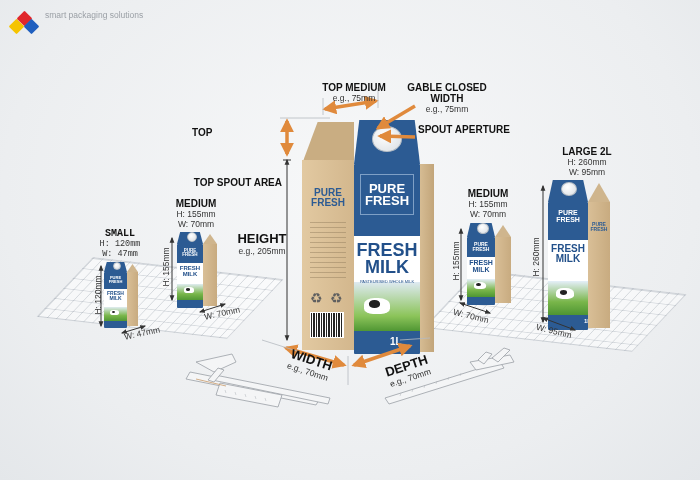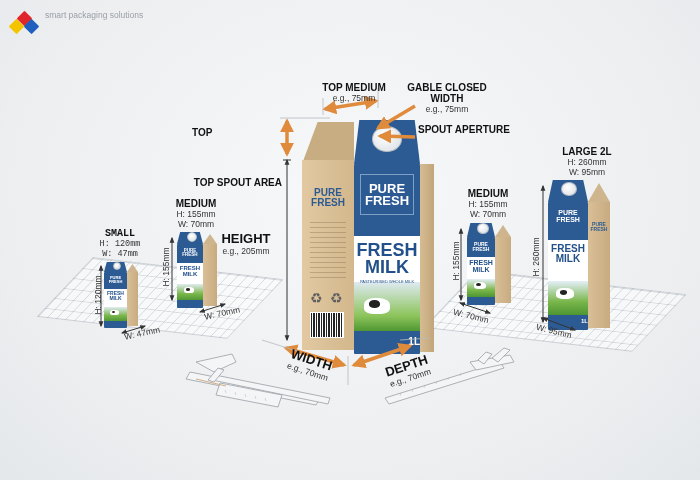--- a/index.html
+++ b/index.html
@@ -49,21 +49,21 @@
     border-radius: 1px;
   }
   .c-side {
     position: absolute; background: linear-gradient(90deg, #d9bf97, #c8ab80);
   }
   .c-gable-f { position: absolute; background: #2c5b93; clip-path: polygon(0 100%, 12% 0, 88% 0, 100% 100%); }
   .c-gable-s { position: absolute; background: #cfb58d; clip-path: polygon(0 100%, 50% 0, 100% 100%); }
   .c-cap { position: absolute; background: radial-gradient(circle at 40% 35%, #ffffff, #d8dde2); border-radius: 50%; border: 1px solid #b8bfc6; }
   .c-brand { position: absolute; color: #fff; font-weight: 700; text-align: center; line-height: 0.95; }
   .c-title { position: absolute; color: #22508a; font-weight: 700; text-align: center; line-height: 0.95; }
-  .c-vol { position: absolute; color: #fff; font-weight: 700; text-align: right; }
+  .c-vol { position: absolute; color: #fff; font-weight: 700; text-align: left; padding-left: 36px; }
   .c-side-brand { position: absolute; color: #2c5b93; font-weight: 700; text-align: center; line-height: 0.95; }
   .c-barcode { position: absolute; background: repeating-linear-gradient(90deg, #222 0 1px, #fff 1px 2px, #222 2px 4px, #fff 4px 5px); border: 1px solid #fff; }
   .c-cow { position: absolute; background: #fff; border-radius: 40% 45% 35% 35%; }
   .c-cow::after { content: ""; position: absolute; width: 40%; height: 45%; background: #222; left: 20%; top: 15%; border-radius: 50%; }
   .recycle { position: absolute; color: #5f5f5f; }
 
   
   svg.ov { position: absolute; left: 0; top: 0; width: 700px; height: 480px; pointer-events: none; }
 </style>
 </head>
@@ -250,21 +250,21 @@
 <div class="abs" style="left:392px; top:82px; width:110px;">
   <div class="lbl">GABLE CLOSED</div>
   <div class="lbl">WIDTH</div>
   <div class="sub">e.g., 75mm</div>
 </div>
 <div class="abs lbl" style="left:418px; top:124px;">SPOUT APERTURE</div>
 <div class="abs" style="left:192px; top:127px; width:90px; text-align:right;">
   <div class="lbl" style="text-align:left;">TOP</div>
   <div class="lbl" style="text-align:right;margin-top:39px;">TOP SPOUT AREA</div>
 </div>
-<div class="abs" style="left:216px; top:231px; width:60px;">
+<div class="abs" style="left:232px; top:231px; width:60px;">
   <div class="lbl lbl-big">HEIGHT</div>
   <div class="sub">e.g., 205mm</div>
 </div>
 <div class="abs" style="left:280px; top:352px; width:60px; transform: rotate(18deg);">
   <div class="lbl lbl-big">WIDTH</div>
   <div class="sub">e.g., 70mm</div>
 </div>
 <div class="abs" style="left:378px; top:358px; width:60px; transform: rotate(-18deg);">
   <div class="lbl lbl-big">DEPTH</div>
   <div class="sub">e.g., 70mm</div>

